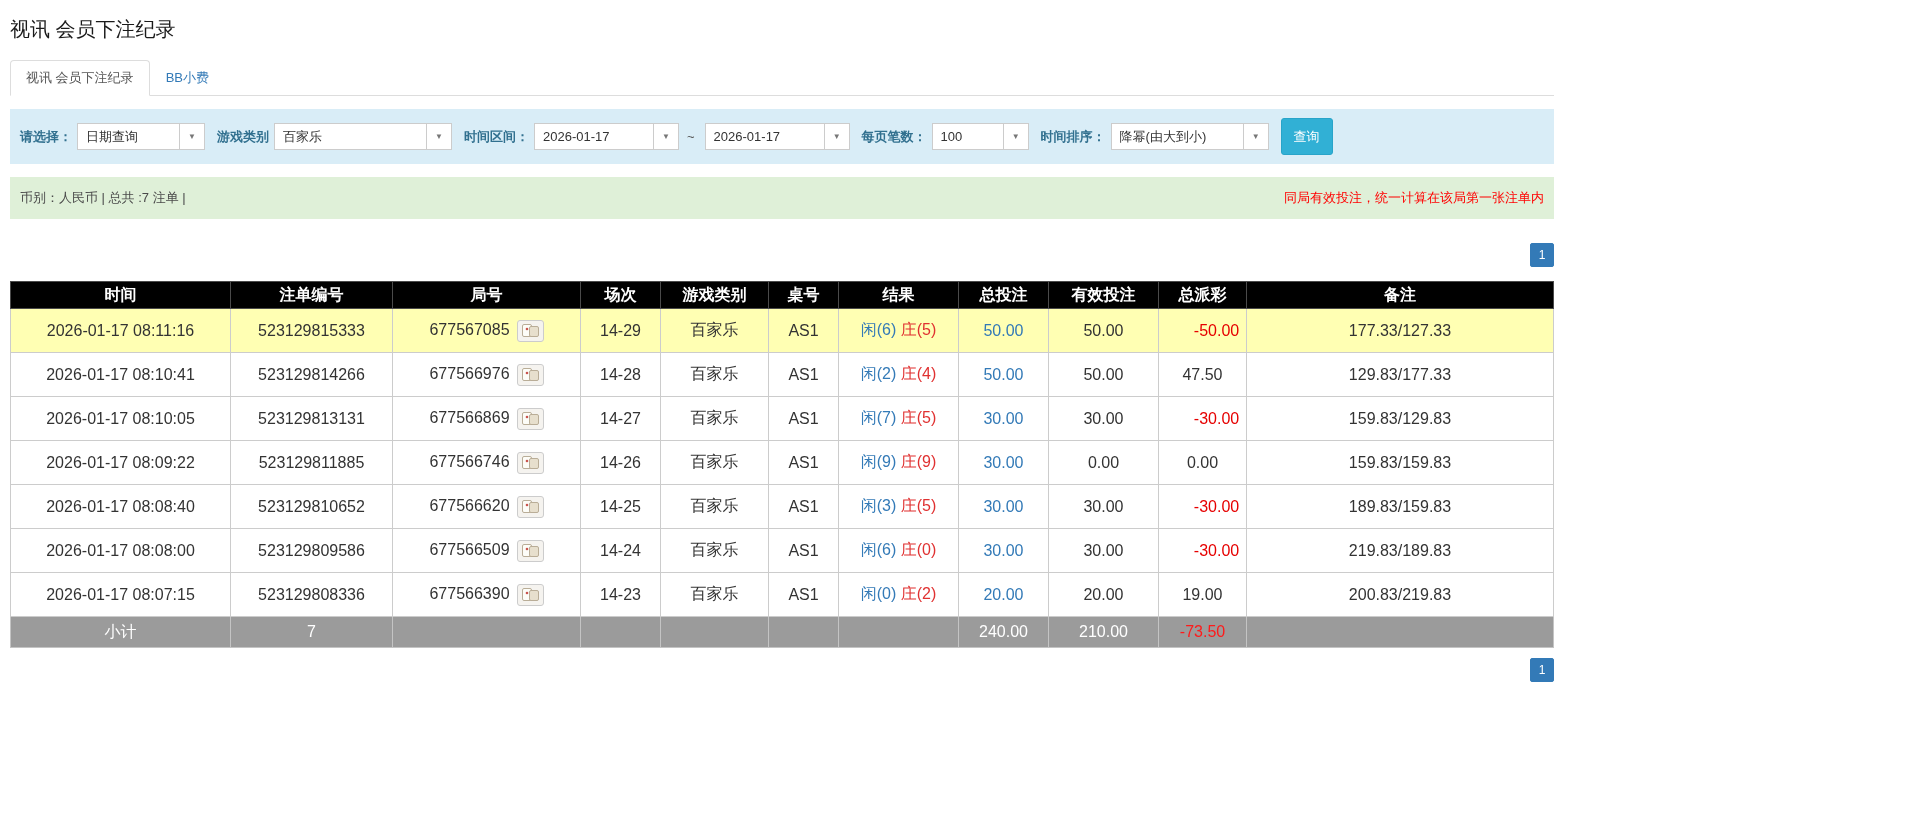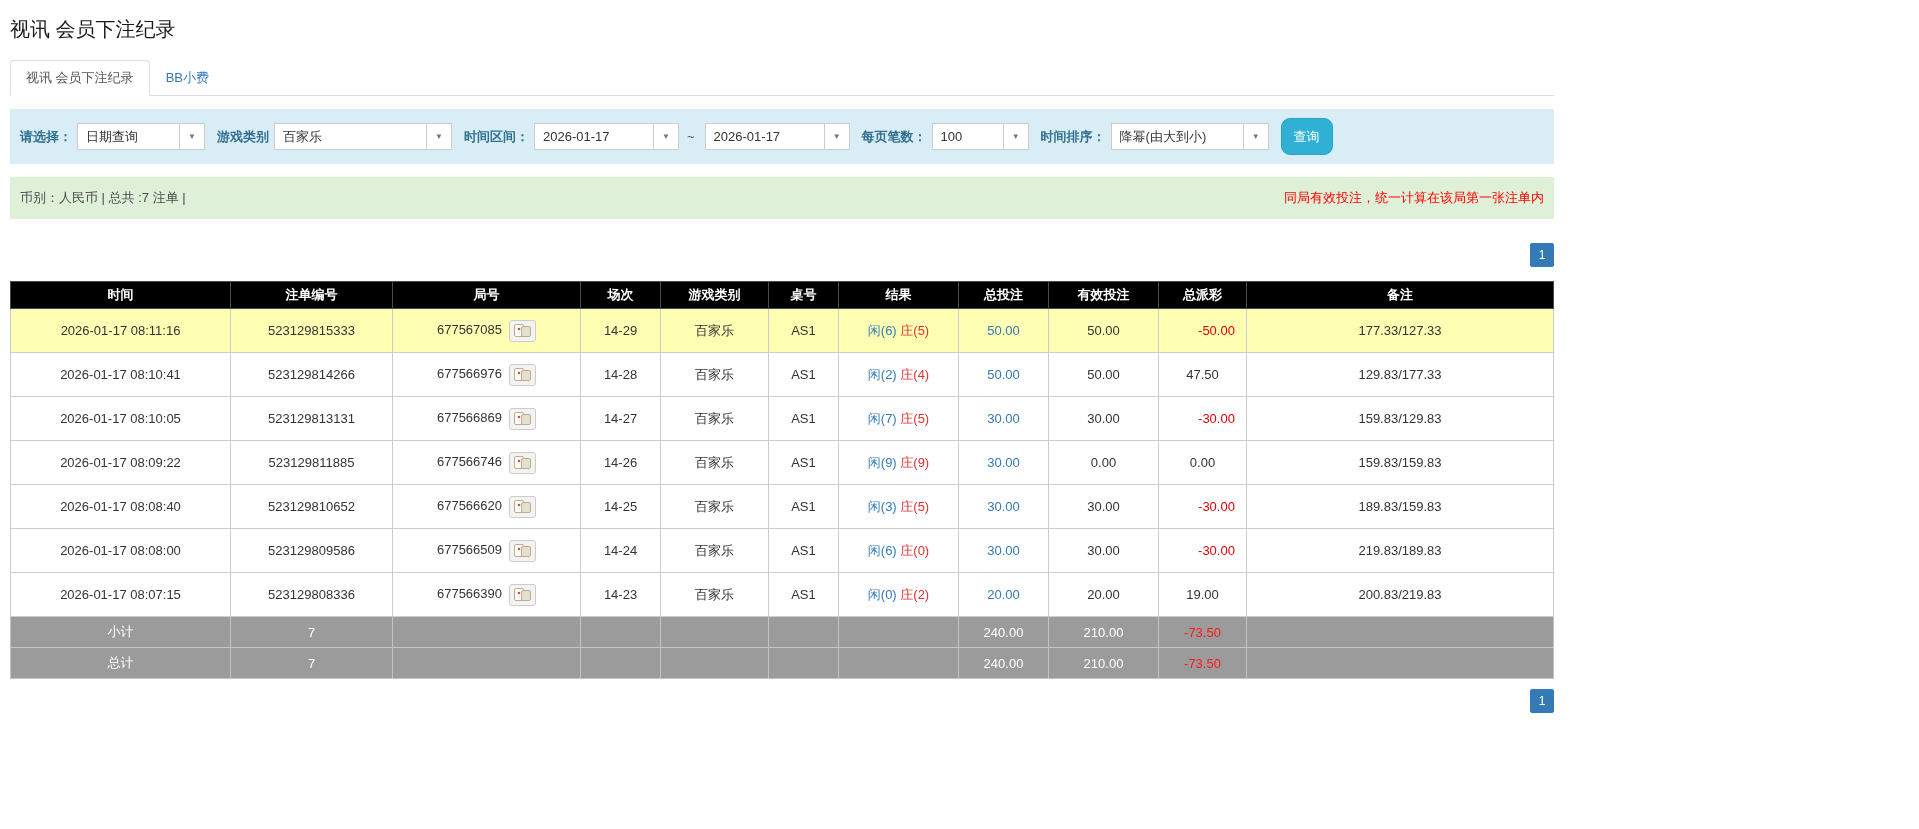--- a/index.html
+++ b/index.html
@@ -17,30 +17,30 @@
   .tab { padding: 8px 15px; font-size: 13px; cursor: pointer; position: relative; top: 1px; }
   .tab.active { background:#fff; border:1px solid #ddd; border-bottom:1px solid #fff; border-radius:4px 4px 0 0; color:#555; }
   .tab.inactive { color: var(--c-accent,#337ab7); border:1px solid transparent; }
 
   .filter-bar { background: var(--c-filter-bg,#d9edf7); margin-top: 13px; padding: 9px 10px; display: flex; align-items: center; }
   .flabel { color: var(--c-filter-label,#31708f); font-weight: 700; margin-right: 5px; white-space: nowrap; text-align: center; }
   .combo { display: flex; margin-right: 12px; }
   .combo input { height: 27px; border: 1px solid #ccc; background:#fff; padding: 0 8px; font-size: 13px; font-family: inherit; color:#333; }
   .caret-btn { height: 27px; width: 25px; border: 1px solid #ccc; border-left: 0; background: #fff; color: #777; font-size: 8px; cursor: pointer; display:flex; align-items:center; justify-content:center; }
   .tilde { margin: 0 10px 0 -4px; color: #555; }
-  .search-btn { height: 37px; padding: 0 12px; background: var(--c-search-btn,#31b0d5); border: 1px solid #28a4c9; border-radius: 9px; color: #fff; font-size: 13px; cursor: pointer; font-family: inherit; }
+  .search-btn { height: 37px; padding: 0 12px; background: var(--c-search-btn,#31b0d5); border: 1px solid #28a4c9; border-radius: 3px; color: #fff; font-size: 13px; cursor: pointer; font-family: inherit; }
 
   .info-bar { background: var(--c-info-bg,#dff0d8); margin-top: 13px; padding: 12px 10px; display: flex; justify-content: space-between; align-items: center; color: #4a4a4a; }
   .notice { color: var(--c-warn-red,#ff0000); }
 
   .pager { display: flex; justify-content: flex-end; margin: 24px 0 14px; }
   .pager.bottom-pager { margin: 10px 0 0; }
   .page-btn { min-width: 24px; height: 24px; background: var(--c-accent,#337ab7); border: 1px solid var(--c-accent,#337ab7); color: #fff; display:flex; align-items:center; justify-content:center; font-size: 12px; border-radius: 2px; cursor: pointer; }
 
-  table { width: 100%; border-collapse: collapse; font-size: 13px; table-layout: fixed; }
+  table { width: 100%; border-collapse: collapse; font-size: 16px; table-layout: fixed; }
   thead th { background: var(--c-header-bg,#000); color: #fff; height: 27px; font-weight: 700; border: 1px solid #4a4a4a; text-align: center; }
   tbody td { height: 44px; border: 1px solid #ccc; text-align: center; vertical-align: middle; color:#333; }
   tbody tr.highlight td { background: var(--c-highlight,#ffffb3); }
   .res-player { color: var(--c-player-blue,#337ab7); }
   .res-banker { color: var(--c-banker-red,#e03131); }
   .bet-link { color: var(--c-accent,#337ab7); cursor: pointer; }
   tbody td.neg { color: var(--c-neg-red,#e60000); padding-left: 28px; }
   tfoot td { background: var(--c-footer-bg,#9b9b9b); color: #fff; height: 31px; border: 1px solid #c4c4c4; text-align: center; }
   tfoot td.neg { color: #ff1a1a; }
 
@@ -289,33 +289,20 @@
           <td></td>
           <td></td>
           <td></td>
           <td></td>
           <td></td>
           <td>240.00</td>
           <td>210.00</td>
           <td class="neg">-73.50</td>
           <td></td>
         </tr>
-        <tr>
-          <td>总计</td>
-          <td>7</td>
-          <td></td>
-          <td></td>
-          <td></td>
-          <td></td>
-          <td></td>
-          <td>240.00</td>
-          <td>210.00</td>
-          <td class="neg">-73.50</td>
-          <td></td>
-        </tr>
       </tfoot>
   </table>
 
   <div class="pager bottom-pager">
     <div class="page-btn">1</div>
   </div>
 
 </div>
 
 </body></html>

